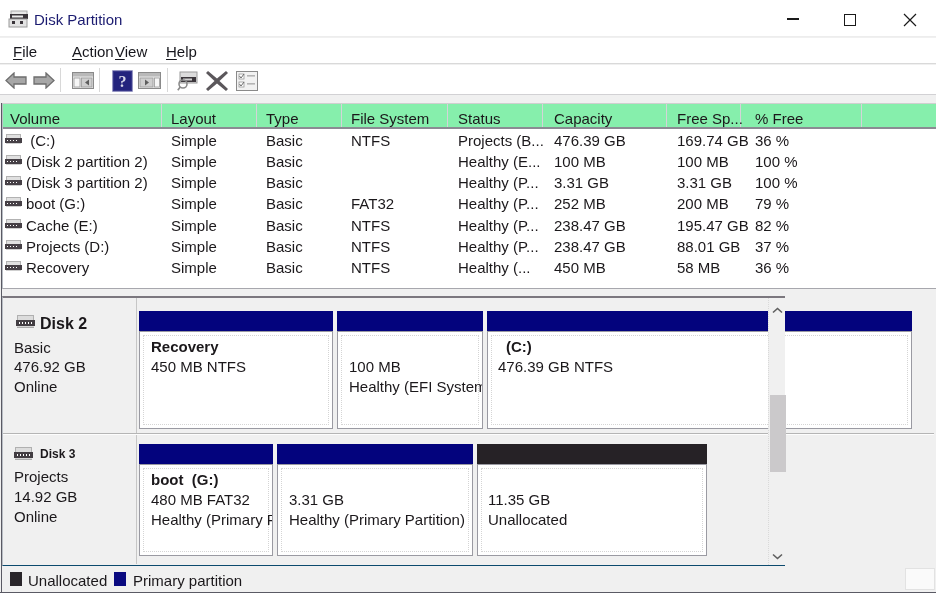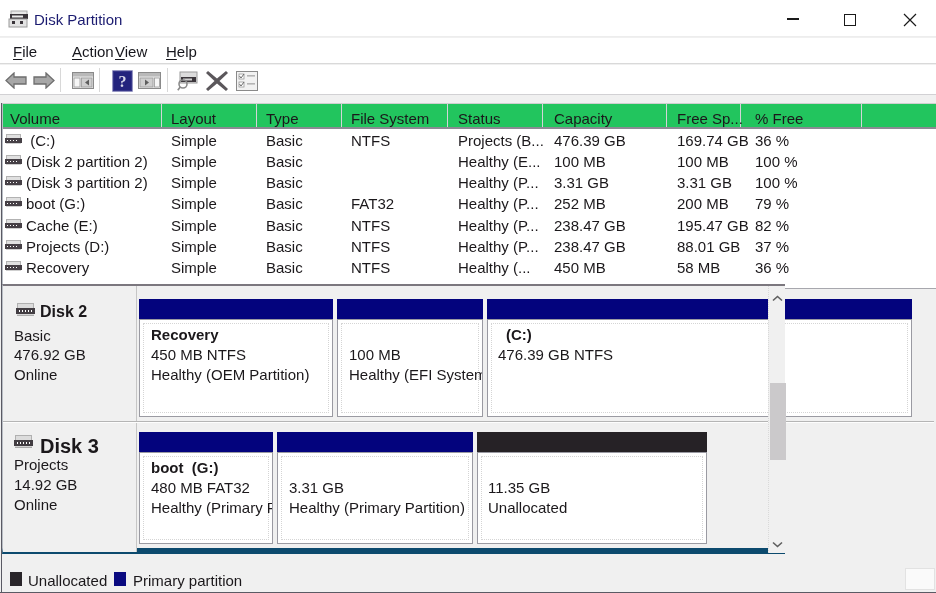--- a/index.html
+++ b/index.html
@@ -15,39 +15,39 @@
 .winbtn { position:absolute; }
 
 #menubar { position:absolute; left:0; top:38px; width:936px; height:26px; background:#fff; border-bottom:1px solid #d9d9d9; }
 .menuitem { position:absolute; top:5px; font-size:15px; color:#16161c; }
 .menuitem u { text-decoration:underline; text-underline-offset:2px; }
 
 #toolbar { position:absolute; left:0; top:65px; width:936px; height:30px; background:#fff; border-bottom:1px solid #d2d1d4; }
 .tsep { position:absolute; top:3px; width:1px; height:24px; background:#d8d8d8; }
 
 #tablepanel { position:absolute; left:2px; top:103px; width:934px; height:186px; background:#fff; border-left:1px solid #b9bec5; border-top:1px solid #cfcfcf; border-bottom:1px solid #a7a7ad; }
-#header { position:absolute; left:0; top:0; width:934px; height:25px; background:#22c55e; border-bottom:2px solid #8b8b93; }
+#header { position:absolute; left:0; top:0; width:934px; height:25px; background:#86efac; border-bottom:2px solid #8b8b93; }
 .hcell { position:absolute; top:0; height:23px; border-right:1px solid #d4d4d8; }
 .hlabel { position:absolute; top:6px; font-size:15px; color:#1b181b; }
 .row { position:absolute; left:0; width:934px; height:21px; }
 .cell { position:absolute; top:3px; font-size:15px; white-space:pre; }
 .dicon { position:absolute; left:2px; top:5px; width:17px; height:10px; }
 .dicon .top { position:absolute; left:1px; top:0; width:15px; height:4px; background:#e0e0e0; border:1px solid #b2b2b2; border-bottom:none; }
 .dicon .bot { position:absolute; left:0; top:4px; width:17px; height:5px; background:#464046; }
 .dicon .dots { position:absolute; left:2px; top:6px; width:11px; height:1px;
   background:repeating-linear-gradient(90deg,#fff 0 1px,transparent 1px 3px); }
 .dicon .base { position:absolute; left:1px; top:9px; width:15px; height:1px; background:#cfcfcf; }
 .dicon2 { position:absolute; width:19px; height:13px; }
 .dicon2 .top { position:absolute; left:1px; top:0; width:17px; height:5px; background:#dcdcdc; border:1px solid #b0b0b0; border-bottom:none; }
 .dicon2 .bot { position:absolute; left:0; top:5px; width:19px; height:6px; background:#423d42; }
 .dicon2 .dots { position:absolute; left:3px; top:7px; width:13px; height:2px;
   background:repeating-linear-gradient(90deg,#fff 0 1px,transparent 1px 3px); }
 .dicon2 .base { position:absolute; left:1px; top:11px; width:17px; height:2px; background:#d4d4d4; border-bottom:1px solid #aaa; }
 
-#graphpanel { position:absolute; left:2px; top:284px; width:783px; height:270px; background:#f0f0f0; border-top:2px solid #7b777e; border-bottom:6px solid #0c4a6e; border-left:1px solid #b9bec5; }
+#graphpanel { position:absolute; left:2px; top:296px; width:783px; height:270px; background:#f0f0f0; border-top:2px solid #7b777e; border-bottom:1px solid #0c4a6e; border-left:1px solid #b9bec5; }
 .diskinfo { position:absolute; left:0; width:134px; background:#f0f0f0; border-right:1px solid #c6c6c6; }
 .dband-sep { position:absolute; left:0; width:931px; height:2px; border-top:1px solid #b5b5b5; border-bottom:1px solid #fdfdfd; }
 .pcell { position:absolute; }
 .pbar { position:absolute; left:0; top:0; width:100%; height:20px; background:#03037d; }
 .pbody { position:absolute; left:0; top:20px; width:100%; bottom:0; background:#fff; border:1px solid #9a9aa2; overflow:hidden; }
 .pbody .focus { position:absolute; left:3px; top:3px; right:3px; bottom:3px; border:1px dotted #d5d5d5; }
 .ptext { position:absolute; font-size:15px; white-space:pre; }
 
 #sbar { position:absolute; right:0; top:0; width:17px; height:267px; background:#f0f0f0; border-left:1px dotted #d9d9d9; }
 #sthumb { position:absolute; left:1px; top:97px; width:16px; height:77px; background:#cbc9cb; }
@@ -291,33 +291,32 @@
   </div>
   <div class="dband-sep" style="top:135px"></div>
 
   <div class="diskinfo" style="top:137px;height:129px">
     <div class="dicon2" style="left:11px;top:12px">
         <div class="top"></div>
         <div class="bot"></div>
         <div class="dots"></div>
         <div class="base"></div>
       </div>
-    <div class="abs b" style="left:37px;top:12px;font-size:20px">Disk 3</div>
+    <div class="abs b" style="left:37px;top:12px;font-size:12px">Disk 3</div>
     <div class="abs t15" style="left:11px;top:34px">Projects</div>
     <div class="abs t15" style="left:11px;top:54px">14.92 GB</div>
     <div class="abs t15" style="left:11px;top:74px">Online</div>
   </div>
 
   <div class="pcell" style="left:136px;top:13px;width:194px;height:118px">
     <div class="pbar"></div>
     <div class="pbody">
         <div class="focus"></div>
       <div class="ptext b" style="left:11px;top:6px">Recovery</div>
       <div class="ptext" style="left:11px;top:26px">450 MB NTFS</div>
-      <div class="ptext" style="left:11px;top:46px">Healthy (OEM Partition)</div>
     </div>
   </div>
   <div class="pcell" style="left:334px;top:13px;width:146px;height:118px">
     <div class="pbar"></div>
     <div class="pbody">
         <div class="focus"></div>
       <div class="ptext" style="left:11px;top:26px">100 MB</div>
       <div class="ptext" style="left:11px;top:46px">Healthy (EFI System Partition)</div>
     </div>
   </div>

